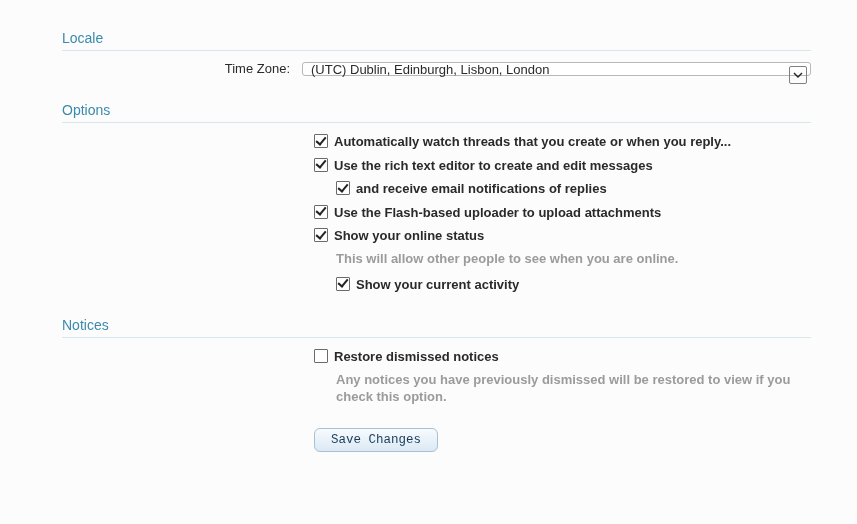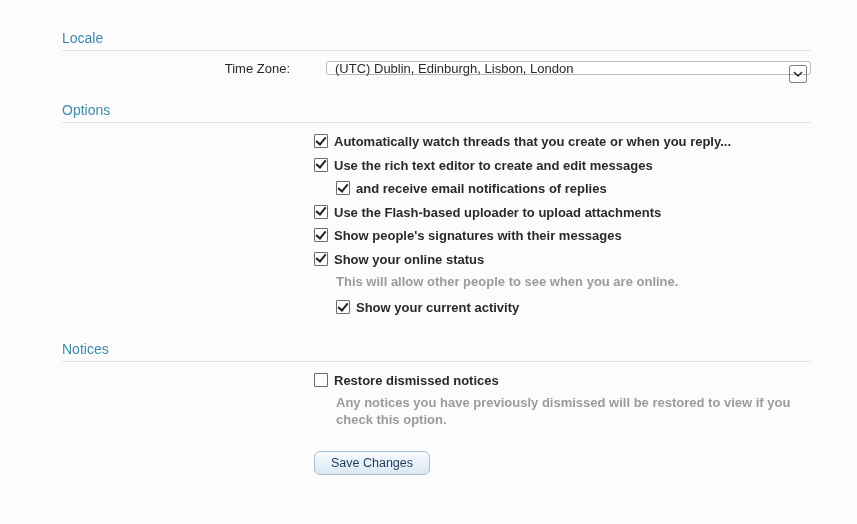--- a/index.html
+++ b/index.html
@@ -20,23 +20,22 @@
   .section-head {
     font-size: 14px;
     color: #3a8bab;
     padding: 2px 0 4px 0;
     border-bottom: 1px solid #d9e6ec;
     margin-bottom: 10px;
     font-weight: 500;
   }
   .row {
     display: flex;
-    align-items: flex-start;
+    align-items: flex-end;
     margin-bottom: 24px;
-    gap: 24px;
   }
   .label-col {
     width: 240px;
     min-width: 240px;
     text-align: right;
     padding-right: 12px;
     color: #2a2a2a;
     font-size: 13px;
   }
   .field-col {
@@ -119,20 +118,21 @@
   }
   .save-btn {
     display: inline-block;
     padding: 4px 16px;
     font-size: 12.5px;
     color: #1a3c5a;
     background: linear-gradient(#f7fbff, #dbe9f4);
     border: 1px solid #a7c0d4;
     border-radius: 6px;
     cursor: pointer;
+    font-family: Liberation Mono, monospace;
   }
 </style>
 </head>
 <body>
 
 <div class="page">
 
   <div class="section-head">Locale</div>
   <div class="row">
     <div class="label-col">Time Zone:</div>
@@ -163,24 +163,20 @@
     <div class="check-row sub">
       <span class="box checked"></span>
       <span class="check-text">and receive email notifications of replies</span>
     </div>
 
     <div class="check-row">
       <span class="box checked"></span>
       <span class="check-text">Use the Flash-based uploader to upload attachments</span>
     </div>
 
-    <div class="check-row">
-      <span class="box checked"></span>
-      <span class="check-text">Show people's signatures with their messages</span>
-    </div>
 
     <div class="check-row">
       <span class="box checked"></span>
       <span class="check-text">Show your online status</span>
     </div>
     <div class="hint">This will allow other people to see when you are online.</div>
 
     <div class="check-row sub">
       <span class="box checked"></span>
       <span class="check-text">Show your current activity</span>

